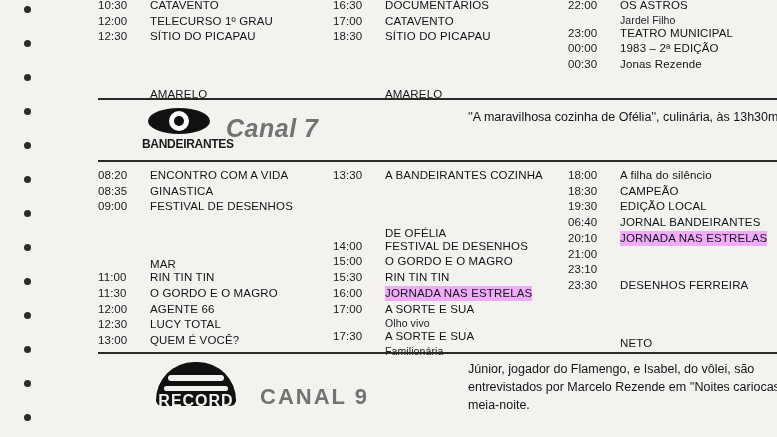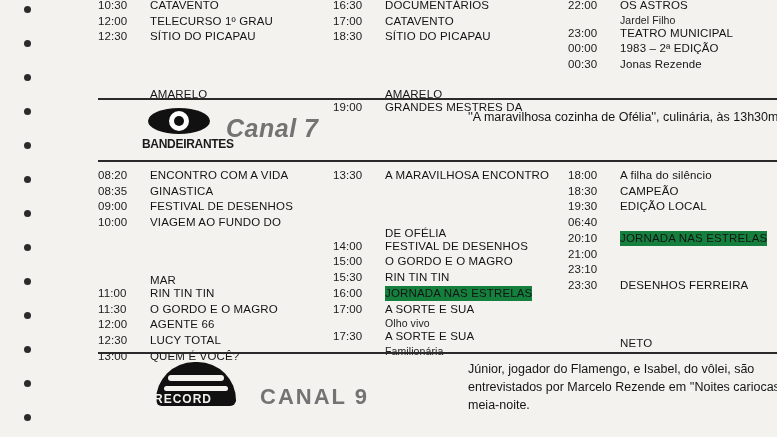--- a/index.html
+++ b/index.html
@@ -95,21 +95,21 @@
     margin-top: 44px;
   }
   .sub {
     display: block;
     margin-left: 52px;
     font-size: 10.5px;
     letter-spacing: 0.1px;
     color: #222;
   }
   .hl {
-    background: #15803d;
+    background: #f0abfc;
   }
 
   
   .channel-band {
     position: absolute;
     left: 40px;
     width: 700px;
   }
   .rule {
     position: absolute;
@@ -204,22 +204,22 @@
     width: 56px; height: 6px; background: #f3f2ef;
     border-radius: 3px;
   }
   .rec-slot2 {
     position: absolute; left: 22px; top: 24px;
     width: 64px; height: 5px; background: #f3f2ef;
     border-radius: 3px;
   }
   .rec-word {
     position: absolute; left: 12px; top: 30px;
-    width: 84px; 
-    font-size: 12px; font-weight: bold; letter-spacing: 1px;
+    width: 84px; text-align: center;
+    font-size: 16px; font-weight: bold; letter-spacing: 1px;
     color: #f3f2ef;
   }
 
   .block-7 {
     position: absolute;
     left: 40px;
     top: 168px;
     width: 700px;
   }
 </style>
@@ -272,24 +272,20 @@
         </div>
         <div class="row">
           <span class="time">17:00</span>
           <span class="prog">CATAVENTO</span>
         </div>
         <div class="row">
           <span class="time">18:30</span>
           <span class="prog">SÍTIO DO PICAPAU</span>
         </div>
         <div class="cont-line">AMARELO</div>
-        <div class="row">
-          <span class="time">19:00</span>
-          <span class="prog">GRANDES MESTRES DA</span>
-        </div>
       </div>
 
       <div class="col col-c">
         <div class="row">
           <span class="time">22:00</span>
           <span class="prog">OS ASTROS</span>
         </div>
         <div class="sub">Jardel Filho</div>
         <div class="row">
           <span class="time">23:00</span>
@@ -333,24 +329,20 @@
           <span class="prog">ENCONTRO COM A VIDA</span>
         </div>
         <div class="row">
           <span class="time">08:35</span>
           <span class="prog">GINASTICA</span>
         </div>
         <div class="row">
           <span class="time">09:00</span>
           <span class="prog">FESTIVAL DE DESENHOS</span>
         </div>
-        <div class="row">
-          <span class="time">10:00</span>
-          <span class="prog">VIAGEM AO FUNDO DO</span>
-        </div>
         <div class="cont-line">MAR</div>
         <div class="row">
           <span class="time">11:00</span>
           <span class="prog">RIN TIN TIN</span>
         </div>
         <div class="row">
           <span class="time">11:30</span>
           <span class="prog">O GORDO E O MAGRO</span>
         </div>
         <div class="row">
@@ -363,21 +355,21 @@
         </div>
         <div class="row">
           <span class="time">13:00</span>
           <span class="prog">QUEM É VOCÊ?</span>
         </div>
       </div>
 
       <div class="col col-b">
         <div class="row">
           <span class="time">13:30</span>
-          <span class="prog">A MARAVILHOSA ENCONTRO</span>
+          <span class="prog">A BANDEIRANTES COZINHA</span>
         </div>
         <div class="cont-line">DE OFÉLIA</div>
         <div class="row">
           <span class="time">14:00</span>
           <span class="prog">FESTIVAL DE DESENHOS</span>
         </div>
         <div class="row">
           <span class="time">15:00</span>
           <span class="prog">O GORDO E O MAGRO</span>
         </div>
@@ -409,20 +401,21 @@
         <div class="row">
           <span class="time">18:30</span>
           <span class="prog">CAMPEÃO</span>
         </div>
         <div class="row">
           <span class="time">19:30</span>
           <span class="prog">EDIÇÃO LOCAL</span>
         </div>
         <div class="row">
           <span class="time">06:40</span>
+          <span class="prog">JORNAL BANDEIRANTES</span>
         </div>
         <div class="row">
           <span class="time">20:10</span>
           <span class="prog hl">JORNADA NAS ESTRELAS</span>
         </div>
         <div class="row">
           <span class="time">21:00</span>
         </div>
         <div class="row">
           <span class="time">23:10</span>

